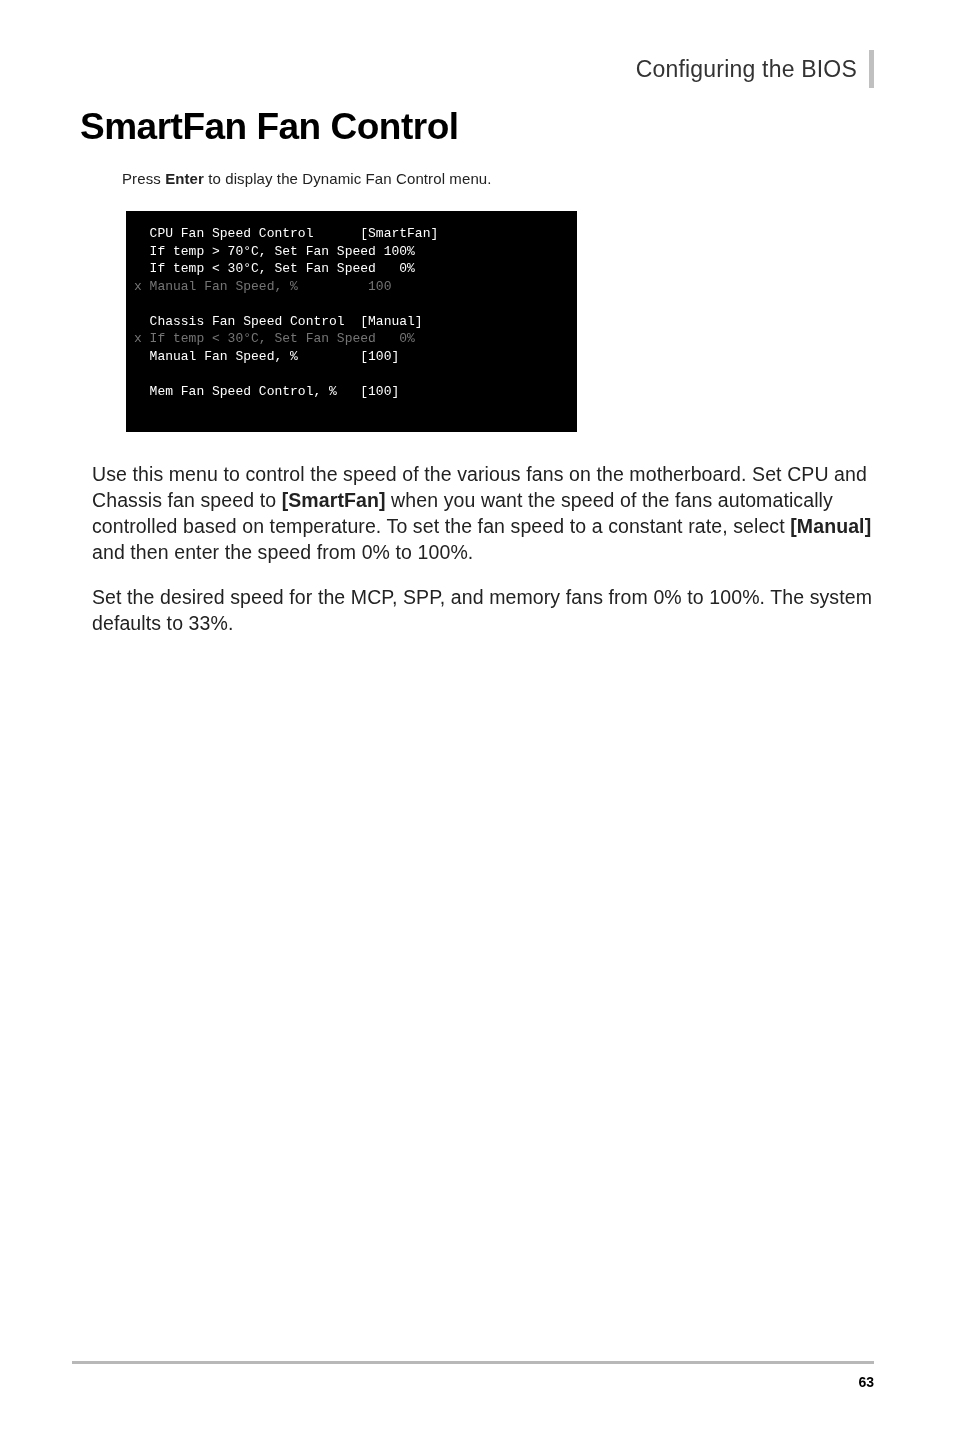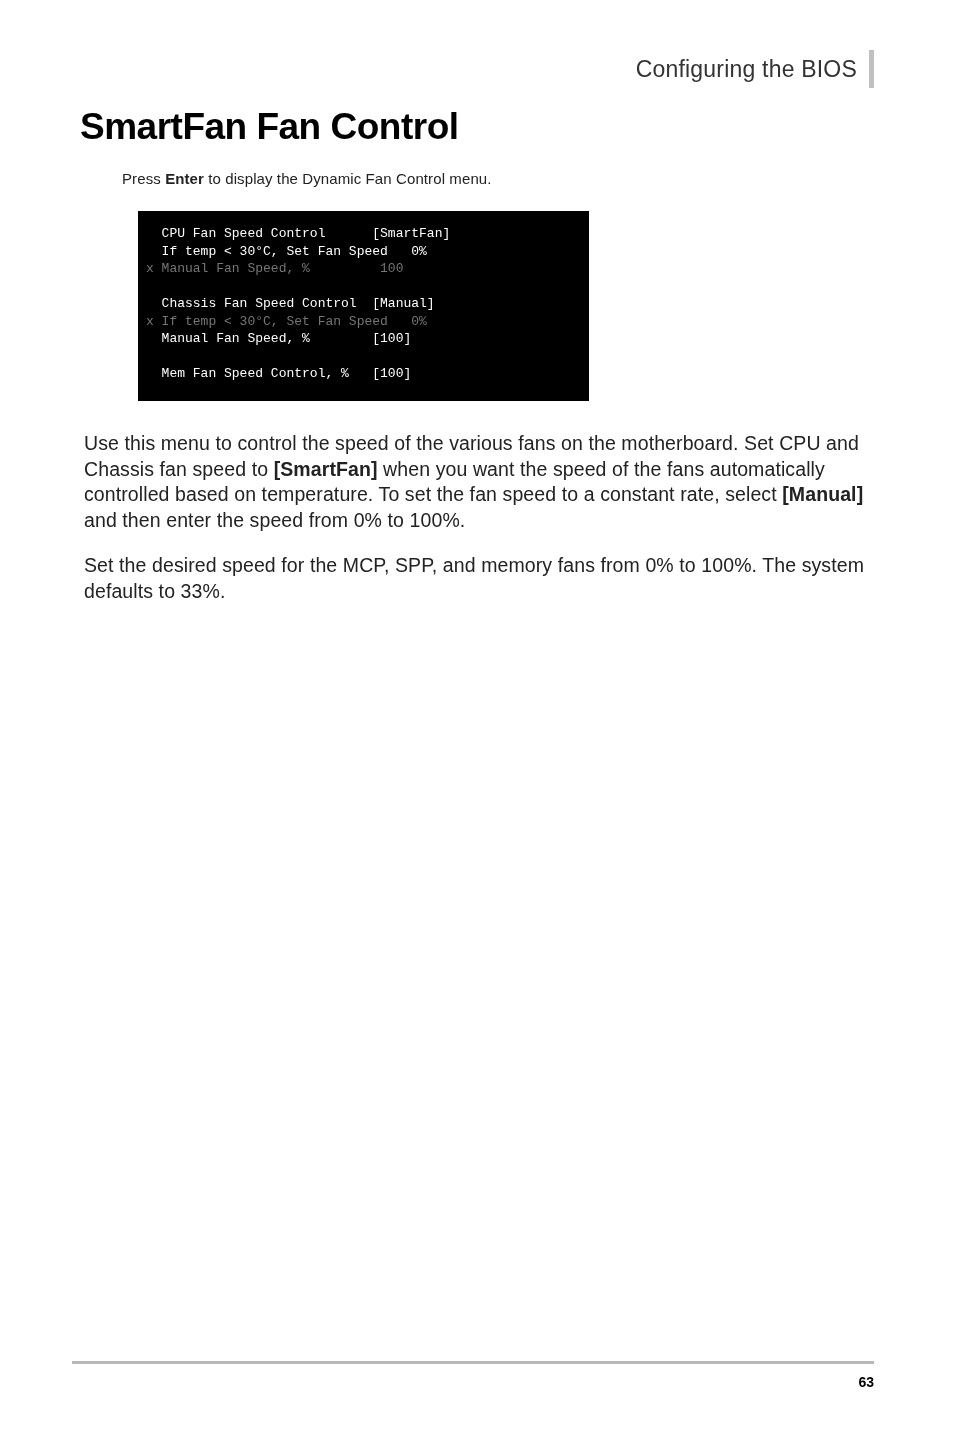--- a/index.html
+++ b/index.html
@@ -65,43 +65,43 @@
     
     .intro-text b {
       font-weight: bold;
     }
     
     .bios-box {
       background: #000000;
       color: #ffffff;
       font-family: "Courier New", Courier, monospace;
       font-size: 13px;
-      padding: 14px 18px 18px 8px;
+      padding: 14px 18px 32px 8px;
       width: 425px;
       line-height: 1.35;
       margin-bottom: 30px;
-      margin-left: 16px;
+      margin-left: 4px;
       position: relative;
     }
     
     .bios-line {
       white-space: pre;
     }
     
     .bios-grey {
       color: #757575;
     }
     
     .body-text {
       font-size: 19.5px;
       color: #222;
       font-weight: 300;
       line-height: 1.32;
       margin-bottom: 16px;
-      margin-left: 4px;
+      margin-left: 12px;
       letter-spacing: 0.1px;
     }
     
     .body-text b {
       font-weight: bold;
     }
     
     .footer {
       position: absolute;
       bottom: 42px;
@@ -134,20 +134,21 @@
 
   <h1 class="title">SmartFan Fan Control</h1>
 
   <div class="indent-block">
     <p class="intro-text">
       <span>Press </span><b>Enter</b><span> to display the Dynamic Fan Control menu.</span>
     </p>
 
     <div class="bios-box" id="bios-box">
         <div class="bios-line"><span class="bios-grey">  </span><span>CPU Fan Speed Control      [SmartFan]</span></div>
+        <div class="bios-line"><span class="bios-grey">  </span><span>If temp &gt; 70°C, Set Fan Speed 100%</span></div>
         <div class="bios-line"><span class="bios-grey">  </span><span>If temp &lt; 30°C, Set Fan Speed   0%</span></div>
         <div class="bios-line"><span class="bios-grey">x </span><span class="bios-grey">Manual Fan Speed, %         100</span></div>
         <div class="bios-line">&nbsp;</div>
         <div class="bios-line"><span class="bios-grey">  </span><span>Chassis Fan Speed Control  [Manual]</span></div>
         <div class="bios-line"><span class="bios-grey">x </span><span class="bios-grey">If temp &lt; 30°C, Set Fan Speed   0%</span></div>
         <div class="bios-line"><span class="bios-grey">  </span><span>Manual Fan Speed, %        [100]</span></div>
         <div class="bios-line">&nbsp;</div>
         <div class="bios-line"><span class="bios-grey">  </span><span>Mem Fan Speed Control, %   [100]</span></div>
       </div>
   </div>

